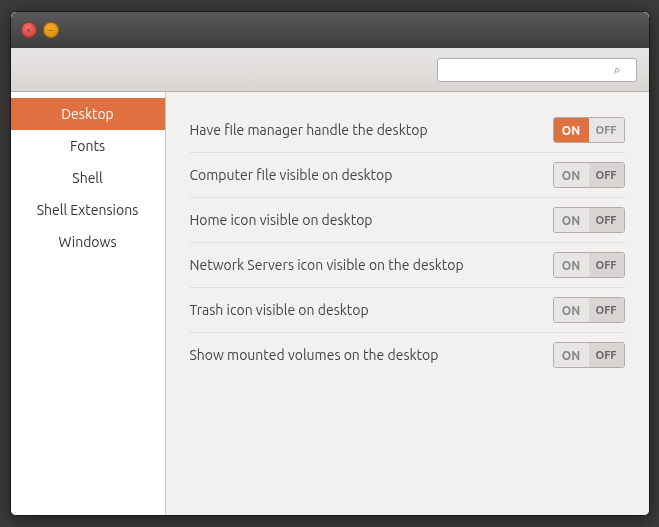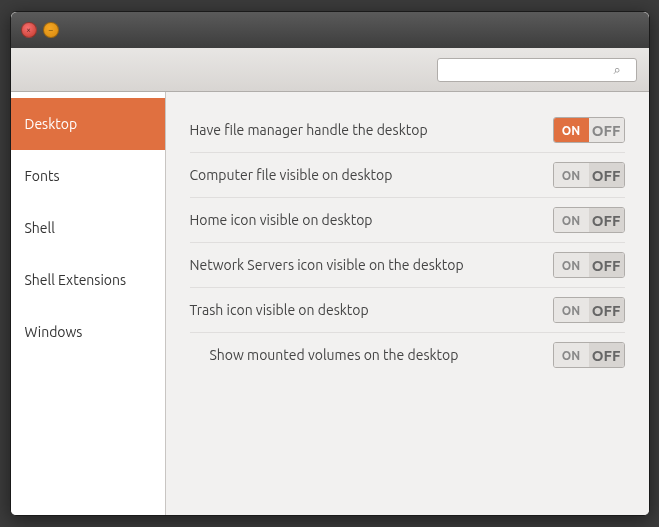--- a/index.html
+++ b/index.html
@@ -108,24 +108,25 @@
 
     .sidebar {
       width: 155px;
       background: white;
       border-right: 1px solid #c8c5c2;
       padding: 6px 0;
       flex-shrink: 0;
     }
 
     .sidebar-item {
-      padding: 18px 14px;
+      padding: 8px 14px;
       font-size: 14px;
       color: #333;
       cursor: pointer;
+      text-align: center;
     }
 
     .sidebar-item.active {
       background: #e07040;
       color: white;
     }
 
     .main-panel {
       flex: 1;
       background: #f2f1f0;
@@ -136,21 +137,20 @@
     .setting-row {
       display: flex;
       align-items: center;
       justify-content: space-between;
       padding: 9px 0;
       border-bottom: 1px solid #e0dedd;
     }
 
     .setting-row:last-child {
       border-bottom: none;
-      margin-left: 20px;
     }
 
     .setting-label {
       color: #444;
       font-size: 14px;
     }
 
     .toggle {
       display: flex;
       align-items: center;
@@ -172,21 +172,21 @@
       font-size: 12px;
       font-weight: bold;
     }
 
     .toggle-off-part {
       width: 36px;
       height: 100%;
       display: flex;
       align-items: center;
       justify-content: center;
-      font-size: 15px;
+      font-size: 11px;
       font-weight: bold;
     }
 
     .toggle.on .toggle-on-part {
       background: #e07040;
       color: white;
     }
 
     .toggle.on .toggle-off-part {
       background: #e8e6e4;

